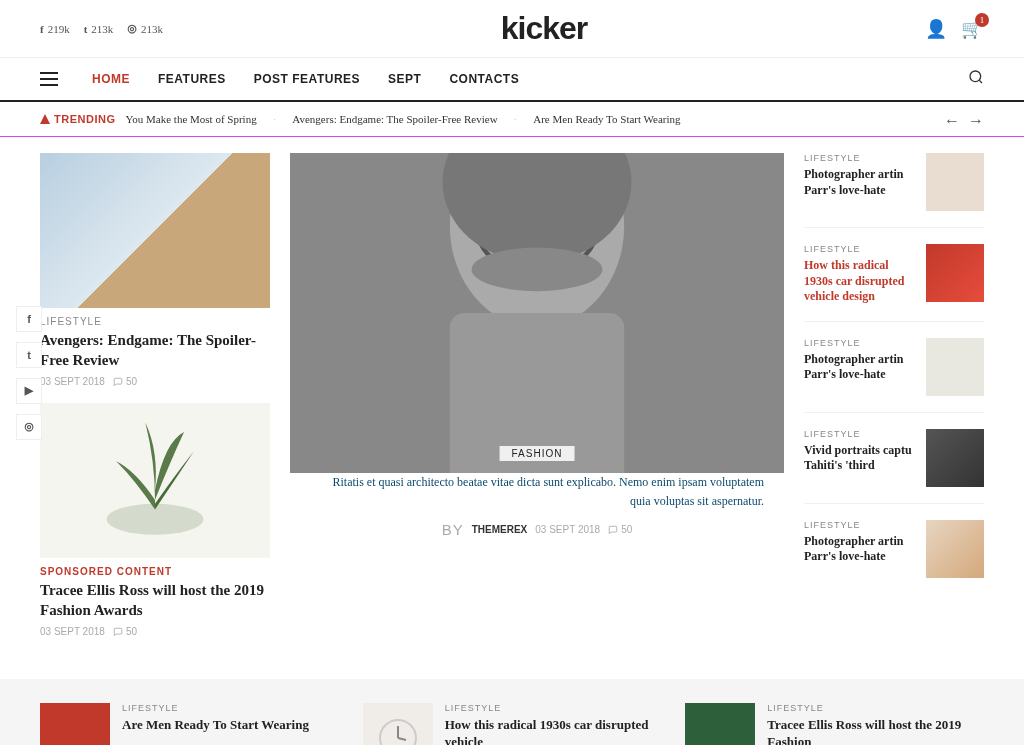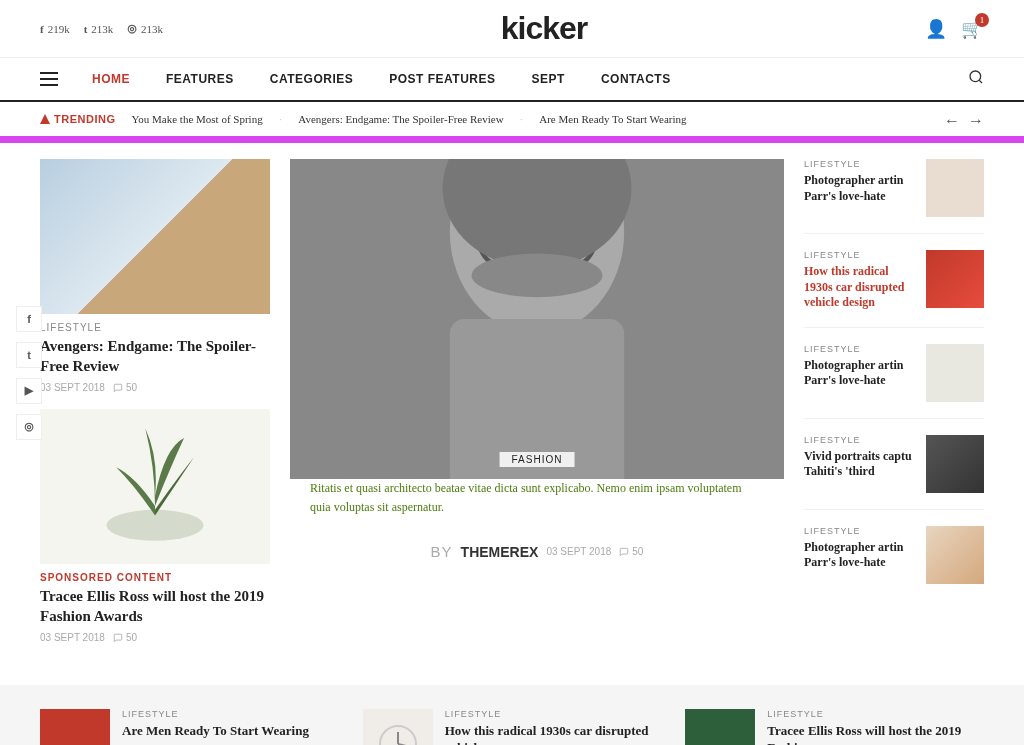--- a/index.html
+++ b/index.html
@@ -25,43 +25,43 @@
     .nav-bar {
       display: flex;
       align-items: center;
       padding: 0 40px;
       border-bottom: 2px solid #222;
       height: 44px;
       gap: 0;
     }
     .nav-hamburger { margin-right: 20px; cursor: pointer; display: flex; flex-direction: column; gap: 4px; }
     .nav-hamburger span { display: block; width: 18px; height: 2px; background: #222; }
-    .nav-links { display: flex; gap: 8px; flex: 1; }
+    .nav-links { display: flex; gap: 0; flex: 1; }
     .nav-link {
       padding: 0 14px;
       height: 44px;
       display: flex;
       align-items: center;
       font-family: Arial, sans-serif;
       font-size: 12px;
       font-weight: 600;
       letter-spacing: 0.5px;
       color: #222;
       cursor: pointer;
     }
     .nav-link.active { color: #c0392b; }
     .nav-search { margin-left: auto; cursor: pointer; }
 
     
     .trending-bar {
       display: flex;
       align-items: center;
       padding: 8px 40px;
-      border-bottom: 7px solid #d946ef;
-      gap: 16px;
+      border-bottom: 1px solid #d946ef;
+      gap: 10px;
       font-size: 11px;
     }
     .trending-label {
       display: flex;
       align-items: center;
       gap: 4px;
       color: #c0392b;
       font-weight: 700;
       font-family: Arial, sans-serif;
       font-size: 11px;
@@ -101,24 +101,24 @@
       left: 50%;
       transform: translateX(-50%);
       background: rgba(255,255,255,0.85);
       padding: 2px 12px;
       font-size: 10px;
       letter-spacing: 1px;
       font-family: Arial, sans-serif;
       text-transform: uppercase;
     }
     .hero-title { text-align: center; font-size: 24px; font-weight: 900; margin: 14px 0 8px; font-family: Arial, sans-serif; line-height: 1.2; }
-    .hero-desc { text-align: left; font-size: 12px; color: #4d7c0f; line-height: 1.6; margin-bottom: 26px; padding: 0 20px; }
+    .hero-desc { text-align: right; font-size: 12px; color: #0c4a6e; line-height: 1.6; margin-bottom: 10px; padding: 0 20px; }
     .hero-meta { text-align: center; font-size: 10px; color: #aaa; font-family: Arial, sans-serif; display: flex; align-items: center; justify-content: center; gap: 8px; }
     .by-label { font-size: 15px; text-transform: uppercase; letter-spacing: 1px; color: #aaa; }
-    .by-author { font-weight: 700; color: #333; font-size: 14px; }
+    .by-author { font-weight: 700; color: #333; font-size: 10px; }
 
     
     .right-col { width: 180px; flex-shrink: 0; }
     .sidebar-article { display: flex; gap: 10px; margin-bottom: 16px; align-items: flex-start; border-bottom: 1px solid #f0f0f0; padding-bottom: 16px; }
     .sidebar-article:last-child { border-bottom: none; }
     .sidebar-thumb { width: 58px; height: 58px; flex-shrink: 0; background: #ccc; overflow: hidden; display: flex; align-items: center; justify-content: center; }
     .sidebar-text { flex: 1; }
     .sidebar-category { font-size: 9px; letter-spacing: 1px; color: #888; font-family: Arial, sans-serif; text-transform: uppercase; margin-bottom: 4px; }
     .sidebar-title { font-size: 12px; font-weight: 700; line-height: 1.3; }
     .sidebar-title a { color: #c0392b; }
@@ -208,21 +208,20 @@
 
 <div class="nav-bar">
   <div class="nav-hamburger">
     <span></span>
     <span></span>
     <span></span>
   </div>
   <div class="nav-links">
     <div class="nav-link active">HOME</div>
     <div class="nav-link">FEATURES</div>
-    <div class="nav-link">CATEGORIES</div>
     <div class="nav-link">POST FEATURES</div>
     <div class="nav-link">SEPT</div>
     <div class="nav-link">CONTACTS</div>
   </div>
   <div class="nav-search">
     <svg width="16" height="16" viewBox="0 0 24 24" fill="none" stroke="#333" stroke-width="2">
       <circle cx="11" cy="11" r="8"></circle>
         <path d="m21 21-4.35-4.35"></path>
     </svg>
   </div>

